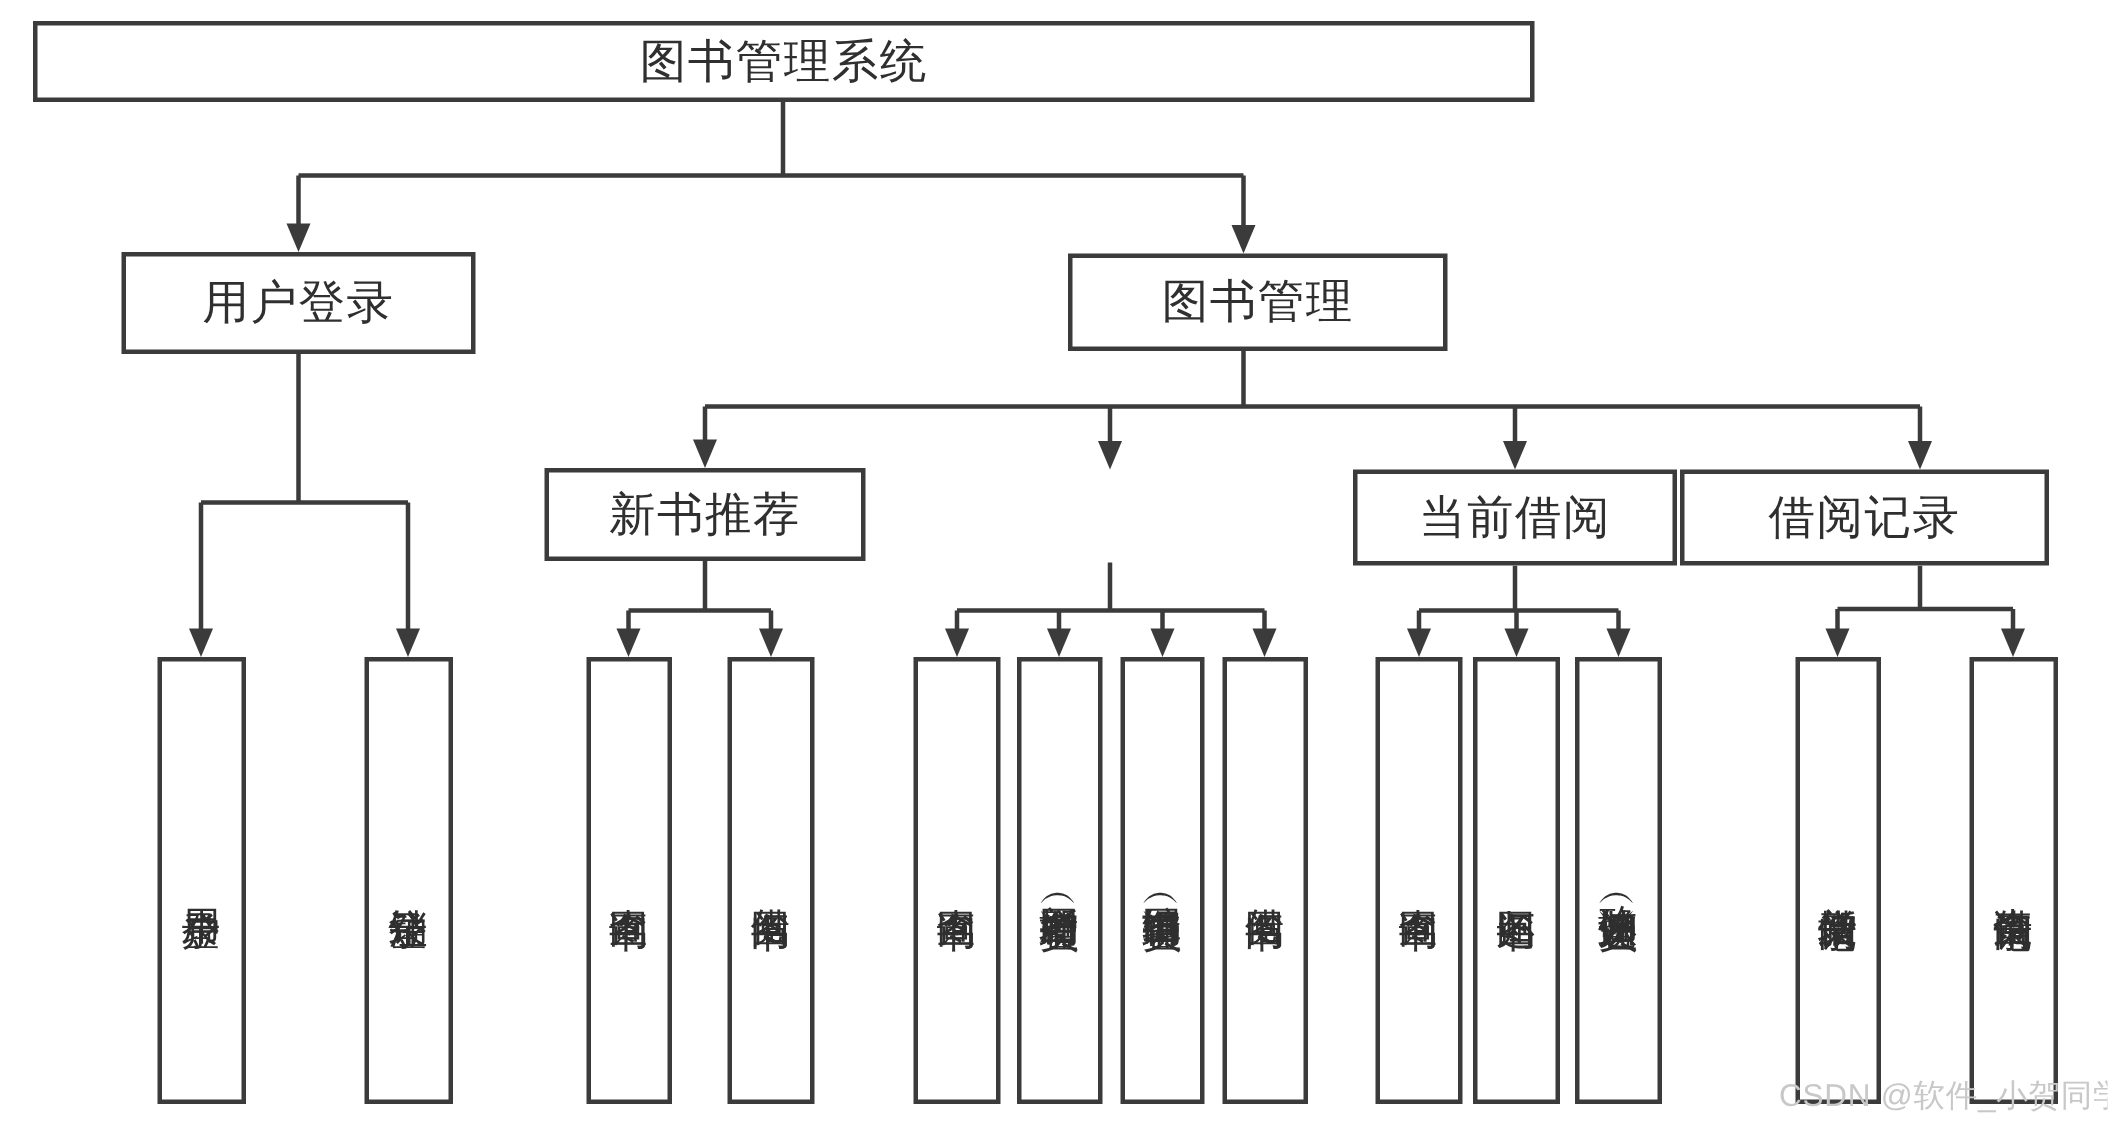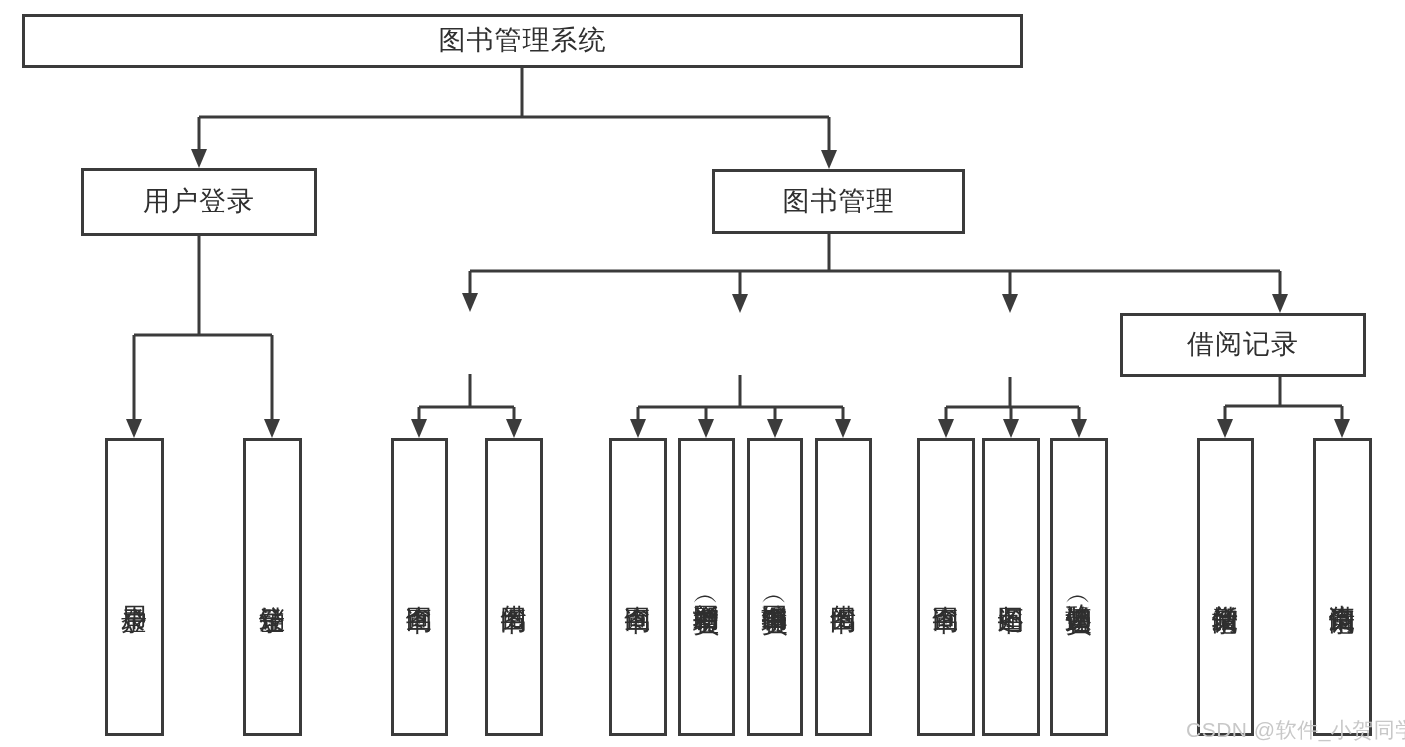--- a/index.html
+++ b/index.html
@@ -40,21 +40,21 @@
     position:absolute;
     box-sizing:border-box;
     border:3px solid var(--line);
     background:#fff;
     display:flex;
     align-items:center;
     justify-content:center;
     text-align:center;
   }
   .node .label{
-    font-size:27px;
+    font-size:31px;
     letter-spacing:1px;
     color:var(--text);
     line-height:1.1;
     white-space:nowrap;
   }
   .node.leaf .label{
     writing-mode:vertical-lr;
     text-orientation:mixed;
     font-size:26px;
     letter-spacing:1px;
@@ -123,20 +123,26 @@
     <span class="label">图书管理系统</span>
   </div>
 
   <div class="node" style="left:81px;top:168px;width:236px;height:68px">
     <span class="label">用户登录</span>
   </div>
   <div class="node" style="left:712px;top:169px;width:253px;height:65px">
     <span class="label">图书管理</span>
   </div>
 
+  <div class="node" style="left:363px;top:312px;width:214px;height:62px">
+    <span class="label">新书推荐</span>
+  </div>
+  <div class="node" style="left:902px;top:313px;width:216px;height:64px">
+    <span class="label">当前借阅</span>
+  </div>
   <div class="node" style="left:1120px;top:313px;width:246px;height:64px">
     <span class="label">借阅记录</span>
   </div>
 
   <div class="node leaf" style="left:105px;top:438px;width:59px;height:298px">
     <span class="label">用户登录</span>
   </div>
   <div class="node leaf" style="left:243px;top:438px;width:59px;height:298px">
     <span class="label">注销登录</span>
   </div>

